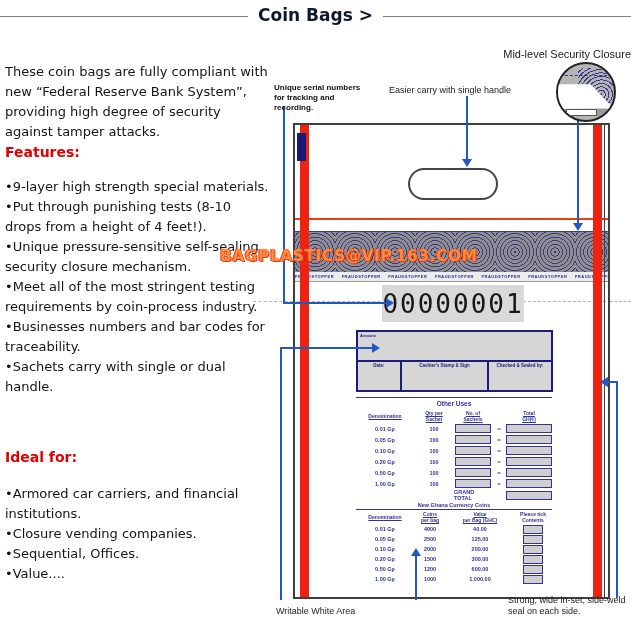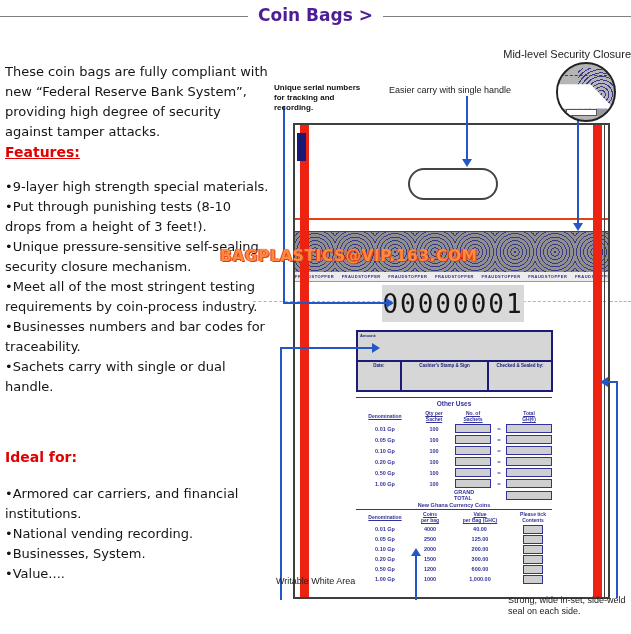--- a/index.html
+++ b/index.html
@@ -2,28 +2,28 @@
 <html><head>
 <meta charset="utf-8">
 <style>
   html,body{margin:0;padding:0;background:#fff;}
   .page{position:relative;width:631px;height:634px;background:#fff;overflow:hidden;
         font-family:"DejaVu Sans",sans-serif;color:#1a1a1a;}
 
   
   .hdr-line{position:absolute;left:0;right:0;top:16px;border-top:1px solid #7f7f7f;z-index:1;}
   .hdr-wrap{position:absolute;left:0;right:0;top:3px;text-align:center;z-index:2;}
-  .hdr-title{display:inline-block;background:#fff;padding:0 10px;color:#4c1d95;
+  .hdr-title{display:inline-block;background:#fff;padding:0 10px;color:#0f172a;
              font-weight:bold;font-size:17px;line-height:24px;}
 
   
   .lcol{position:absolute;left:5px;width:264px;font-size:13px;line-height:20px;color:#151515;}
   .intro{top:49px;}
   .red-head{position:absolute;left:5px;color:#e00000;font-weight:bold;font-size:14px;}
-  .feat-head{top:144px;text-decoration:underline;}
+  .feat-head{top:144px;}
   .feat-list{top:177px;}
   .ideal-head{top:449px;}
   .ideal-list{top:484px;}
   .blist div{margin:0;padding:0;}
 
   
   .bag{position:absolute;left:293px;top:123px;width:313px;height:472px;
        border:2px solid #3f3f3f;background:#fff;z-index:1;}
   .stripe{position:absolute;top:0;bottom:0;width:9px;background:#ee2211;}
   .stripe.l{left:5px;}
@@ -83,21 +83,21 @@
   
   .pdash{position:absolute;top:301px;border-top:1px dashed #b3b3b3;z-index:0;}
   .pdash.l{left:253px;width:40px;}
   .pdash.r{left:610px;width:21px;}
 
   
   .ann{position:absolute;font-family:"Liberation Sans",sans-serif;color:#222;z-index:6;}
   .ann-closure{left:497px;top:48px;width:134px;text-align:right;font-size:11px;}
   .ann-serial{left:274px;top:83px;width:96px;font-size:8px;line-height:10px;font-weight:bold;color:#111;}
   .ann-handle{left:389px;top:85px;font-size:9px;}
-  .ann-writable{left:276px;top:576px;font-size:9px;}
+  .ann-writable{left:276px;top:606px;font-size:9px;}
   .ann-material{left:371px;top:600px;width:108px;font-size:9px;line-height:11px;}
   .ann-seal{left:508px;top:595px;width:126px;font-size:9px;line-height:11px;}
 
   .bl{position:absolute;background:#2457c5;z-index:5;}
   .arr{position:absolute;width:0;height:0;z-index:5;}
   .arrR{border-top:5px solid transparent;border-bottom:5px solid transparent;border-left:8px solid #2457c5;}
   .arrL{border-top:5px solid transparent;border-bottom:5px solid transparent;border-right:8px solid #2457c5;}
   .arrD{border-left:5px solid transparent;border-right:5px solid transparent;border-top:8px solid #2457c5;}
   .arrU{border-left:5px solid transparent;border-right:5px solid transparent;border-bottom:8px solid #2457c5;}
 
@@ -124,31 +124,31 @@
 
   <div class="hdr-line"></div>
   <div class="hdr-wrap">
     <span class="hdr-title">Coin Bags &gt;</span>
   </div>
 
   <p class="lcol intro">These coin bags are fully compliant with new “Federal Reserve Bank System”, providing high degree of security against tamper attacks.</p>
   <div class="red-head feat-head">Features:</div>
   <div class="lcol feat-list blist">
     <div>•9-layer high strength special materials.</div>
-    <div>•Put through punishing tests (8-10 drops from a height of 3 feet!).</div>
+    <div>•Put through punishing tests (8-10 drops from a height of 4 feet!).</div>
     <div>•Unique pressure-sensitive self-sealing security closure mechanism.</div>
     <div>•Meet all of the most stringent testing requirements by coin-process industry.</div>
     <div>•Businesses numbers and bar codes for traceability.</div>
     <div>•Sachets carry with single or dual handle.</div>
   </div>
   <div class="red-head ideal-head">Ideal for:</div>
   <div class="lcol ideal-list blist">
     <div>•Armored car carriers, and financial institutions.</div>
-    <div>•National vending recording.</div>
-    <div>•Businesses, System.</div>
+    <div>•Closure vending companies.</div>
+    <div>•Sequential, Offices.</div>
     <div>•Value....</div>
   </div>
 
   <div class="pdash l"></div>
   <div class="pdash r"></div>
 
   <div class="bag">
     <div class="red-hline"></div>
     <div class="sec-band"></div>
     <div class="microtext">FRAUDSTOPPER FRAUDSTOPPER FRAUDSTOPPER FRAUDSTOPPER FRAUDSTOPPER FRAUDSTOPPER FRAUDSTOPPER FRAUDSTOPPER FRAUDSTOPPER FRAUDSTOPPER FRAUDSTOPPER FRAUDSTOPPER</div>

